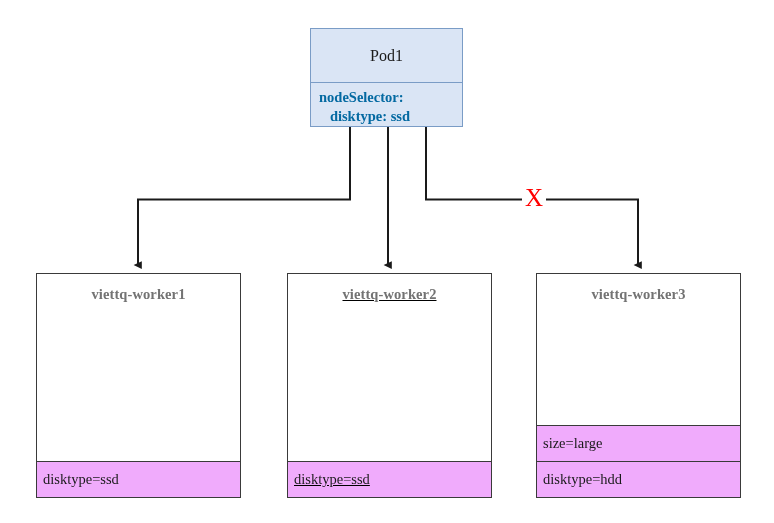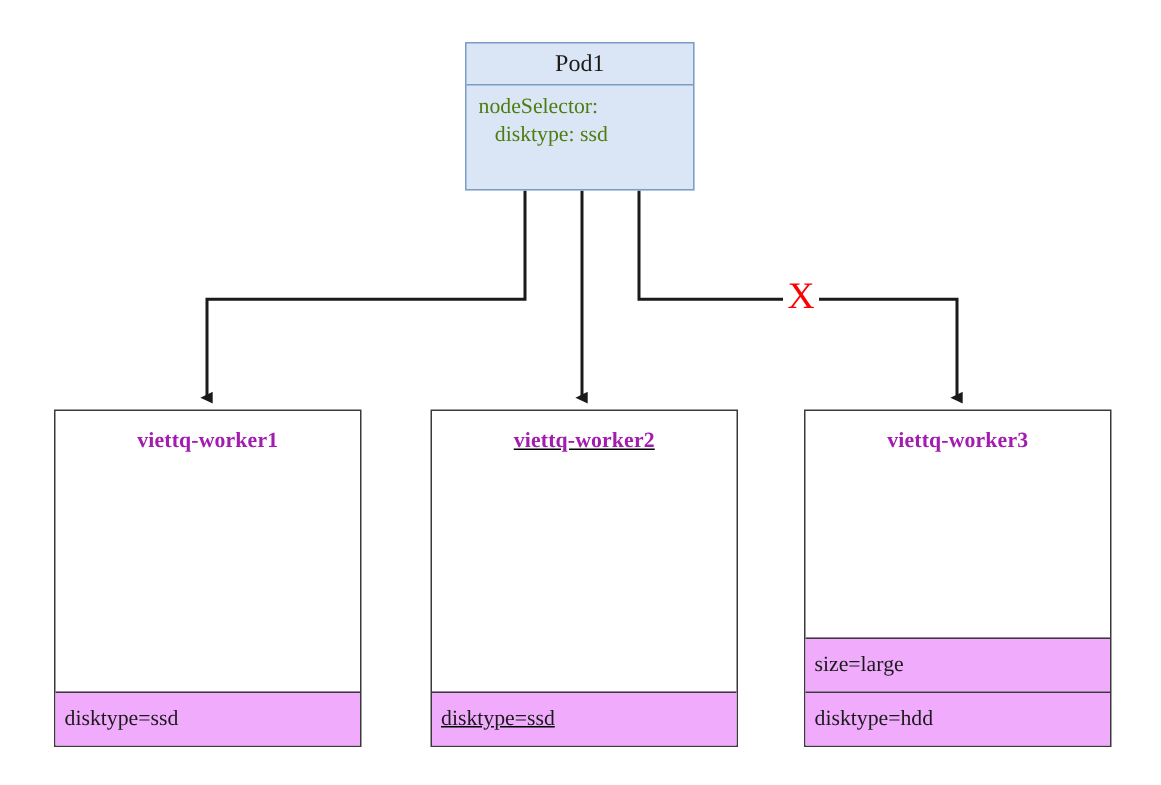--- a/index.html
+++ b/index.html
@@ -30,36 +30,37 @@
     position: absolute;
     left: 310px;
     top: 28px;
     width: 153px;
     height: 99px;
     box-sizing: border-box;
     border: 1px solid #7a9cc6;
     background: #dae5f5;
   }
   .pod-title {
-    height: 28px;
+    height: 54px;
     box-sizing: border-box;
     border-bottom: 1px solid #7a9cc6;
     display: flex;
     align-items: center;
     justify-content: center;
     font-size: 16px;
     color: #1a1a1a;
     line-height: 1;
   }
   .pod-body {
     padding: 5px 0 0 8px;
     font-size: 14.5px;
-    color: #4d7c0f;
+    color: #0369a1;
     line-height: 1.32;
     white-space: pre;
+    font-weight: bold;
   }
 
   
   .node-box {
     position: absolute;
     top: 273px;
     width: 205px;
     height: 225px;
     box-sizing: border-box;
     border: 1px solid #3a3a3a;
@@ -70,21 +71,21 @@
   .node-box.n1 { left: 36px; }
   .node-box.n2 { left: 287px; text-decoration: underline; }
   .node-box.n3 { left: 536px; }
 
   .node-title {
     flex: 1 1 auto;
     text-align: center;
     padding-top: 12px;
     font-size: 14.5px;
     font-weight: bold;
-    color: #a21caf;
+    color: #737373;
     letter-spacing: 0.1px;
   }
   .node-label {
     flex: 0 0 auto;
     height: 36px;
     box-sizing: border-box;
     border-top: 1px solid #3a3a3a;
     background: #f0abfc;
     display: flex;
     align-items: center;

